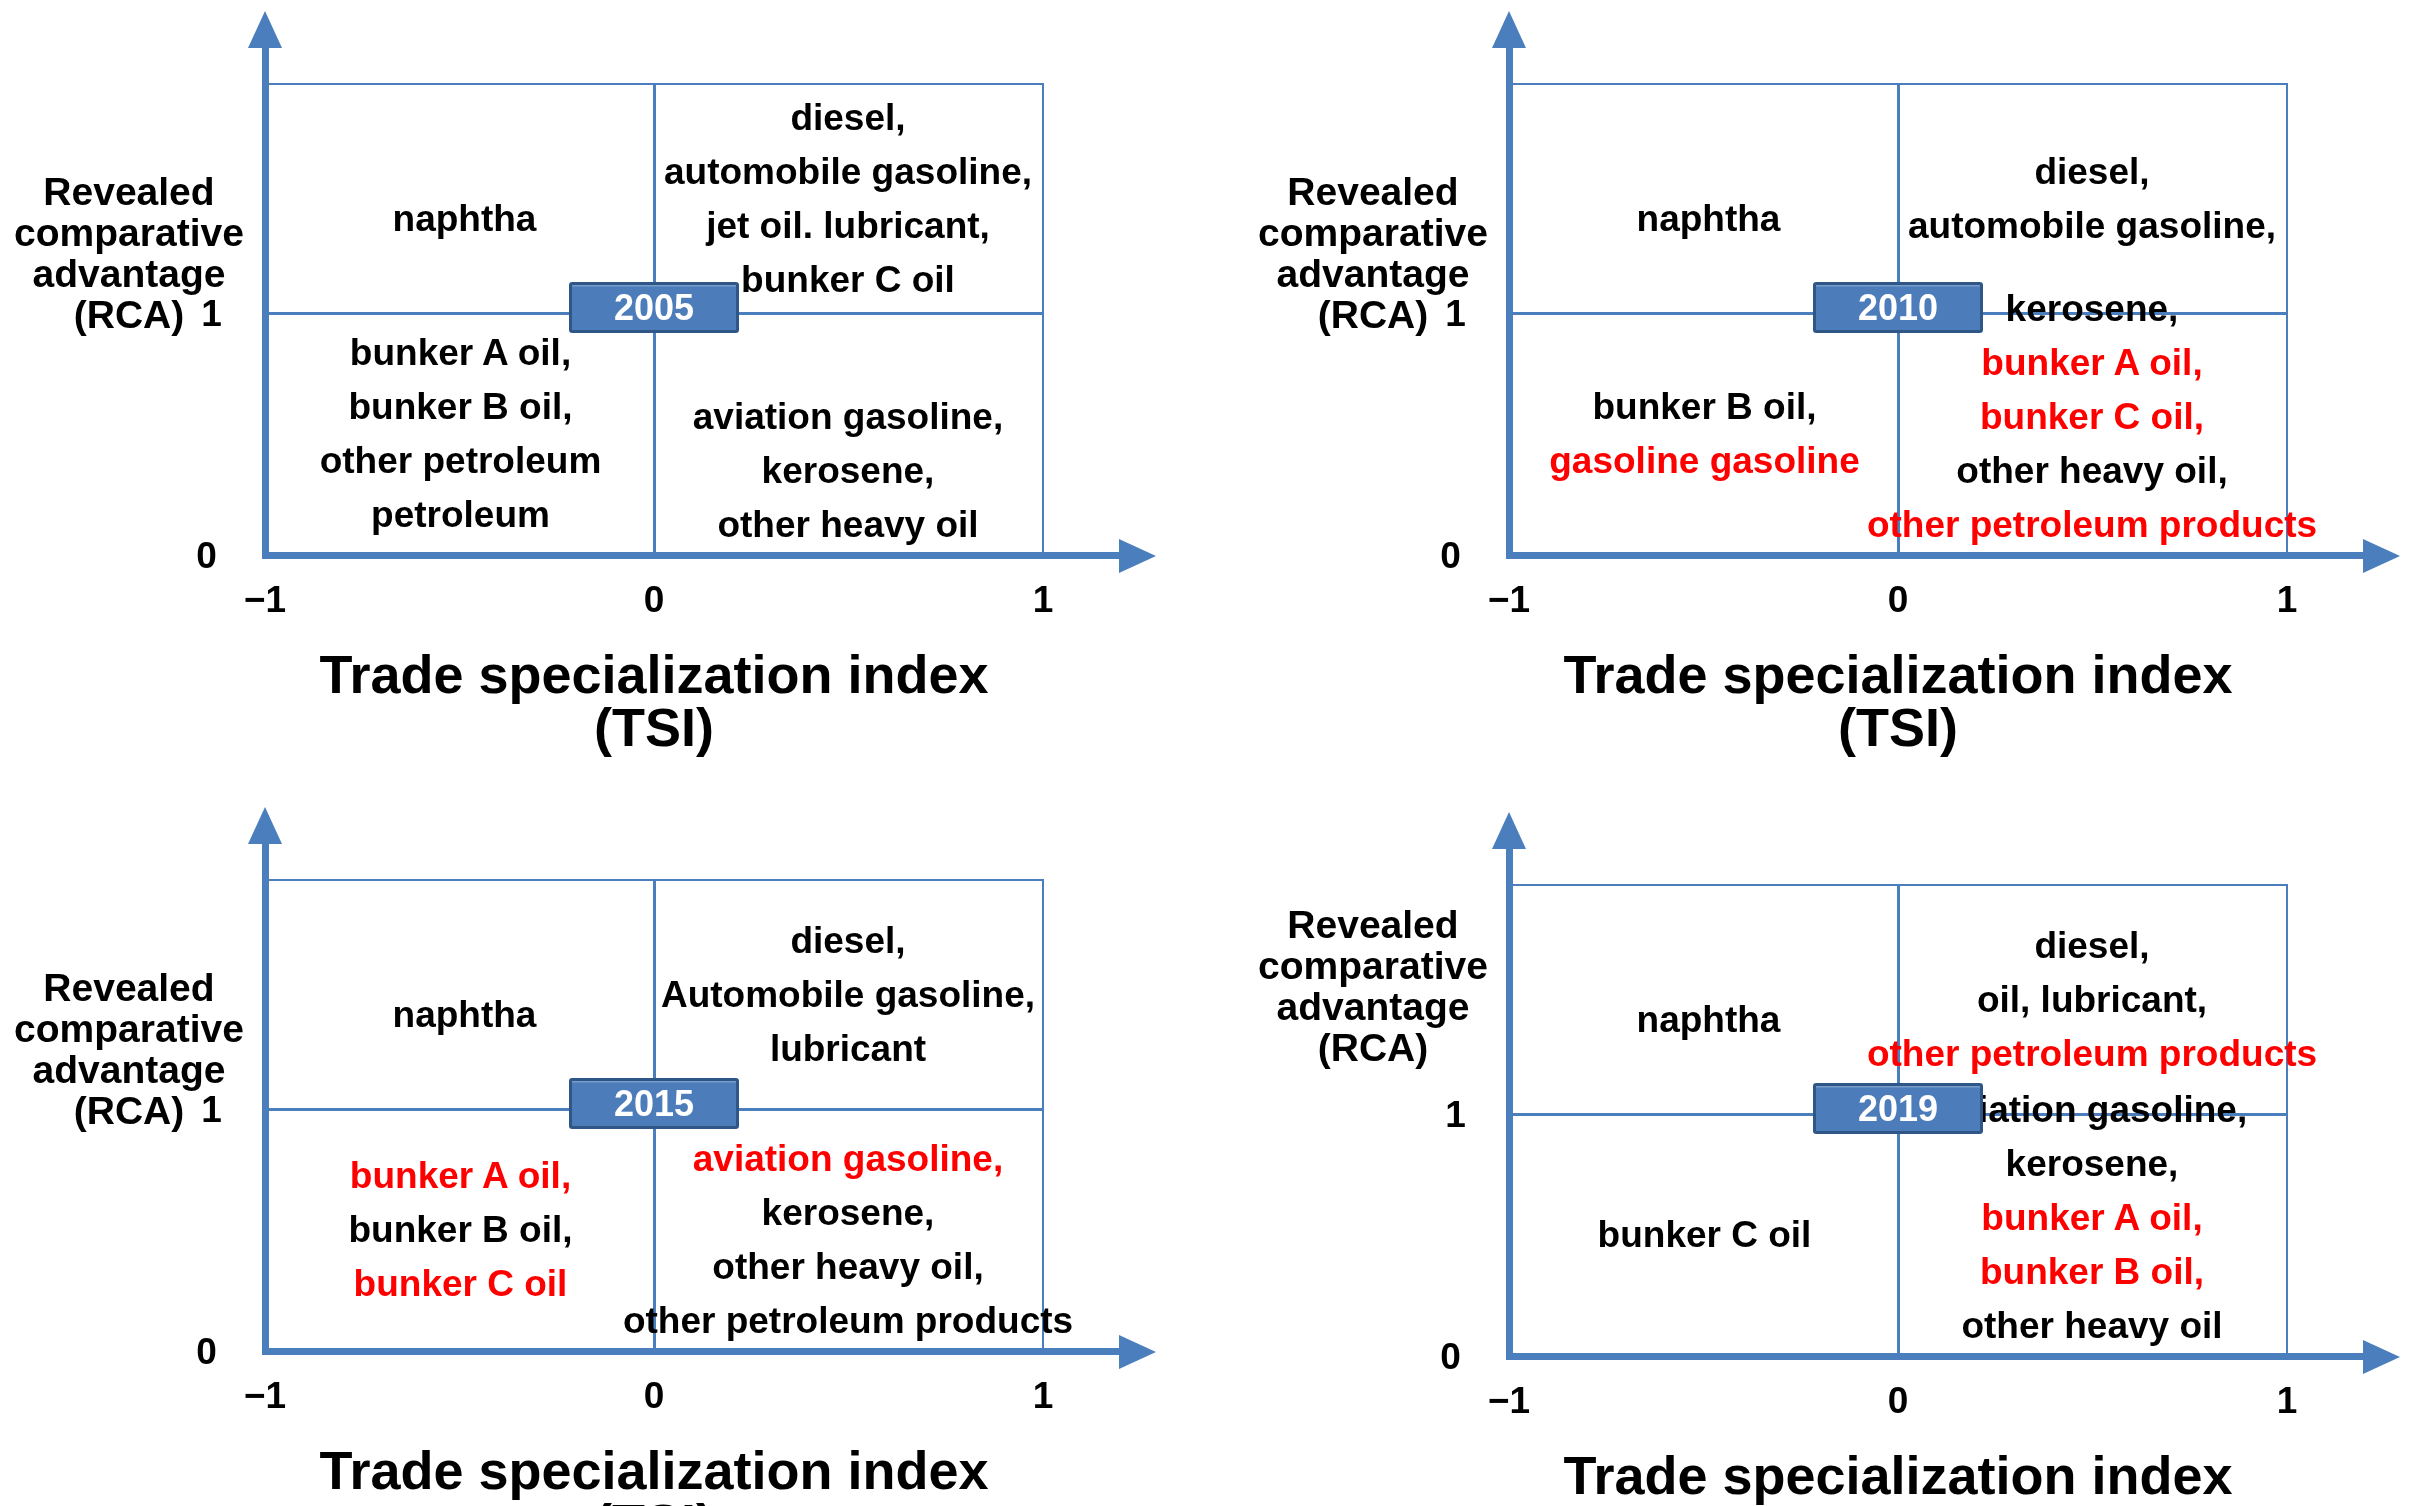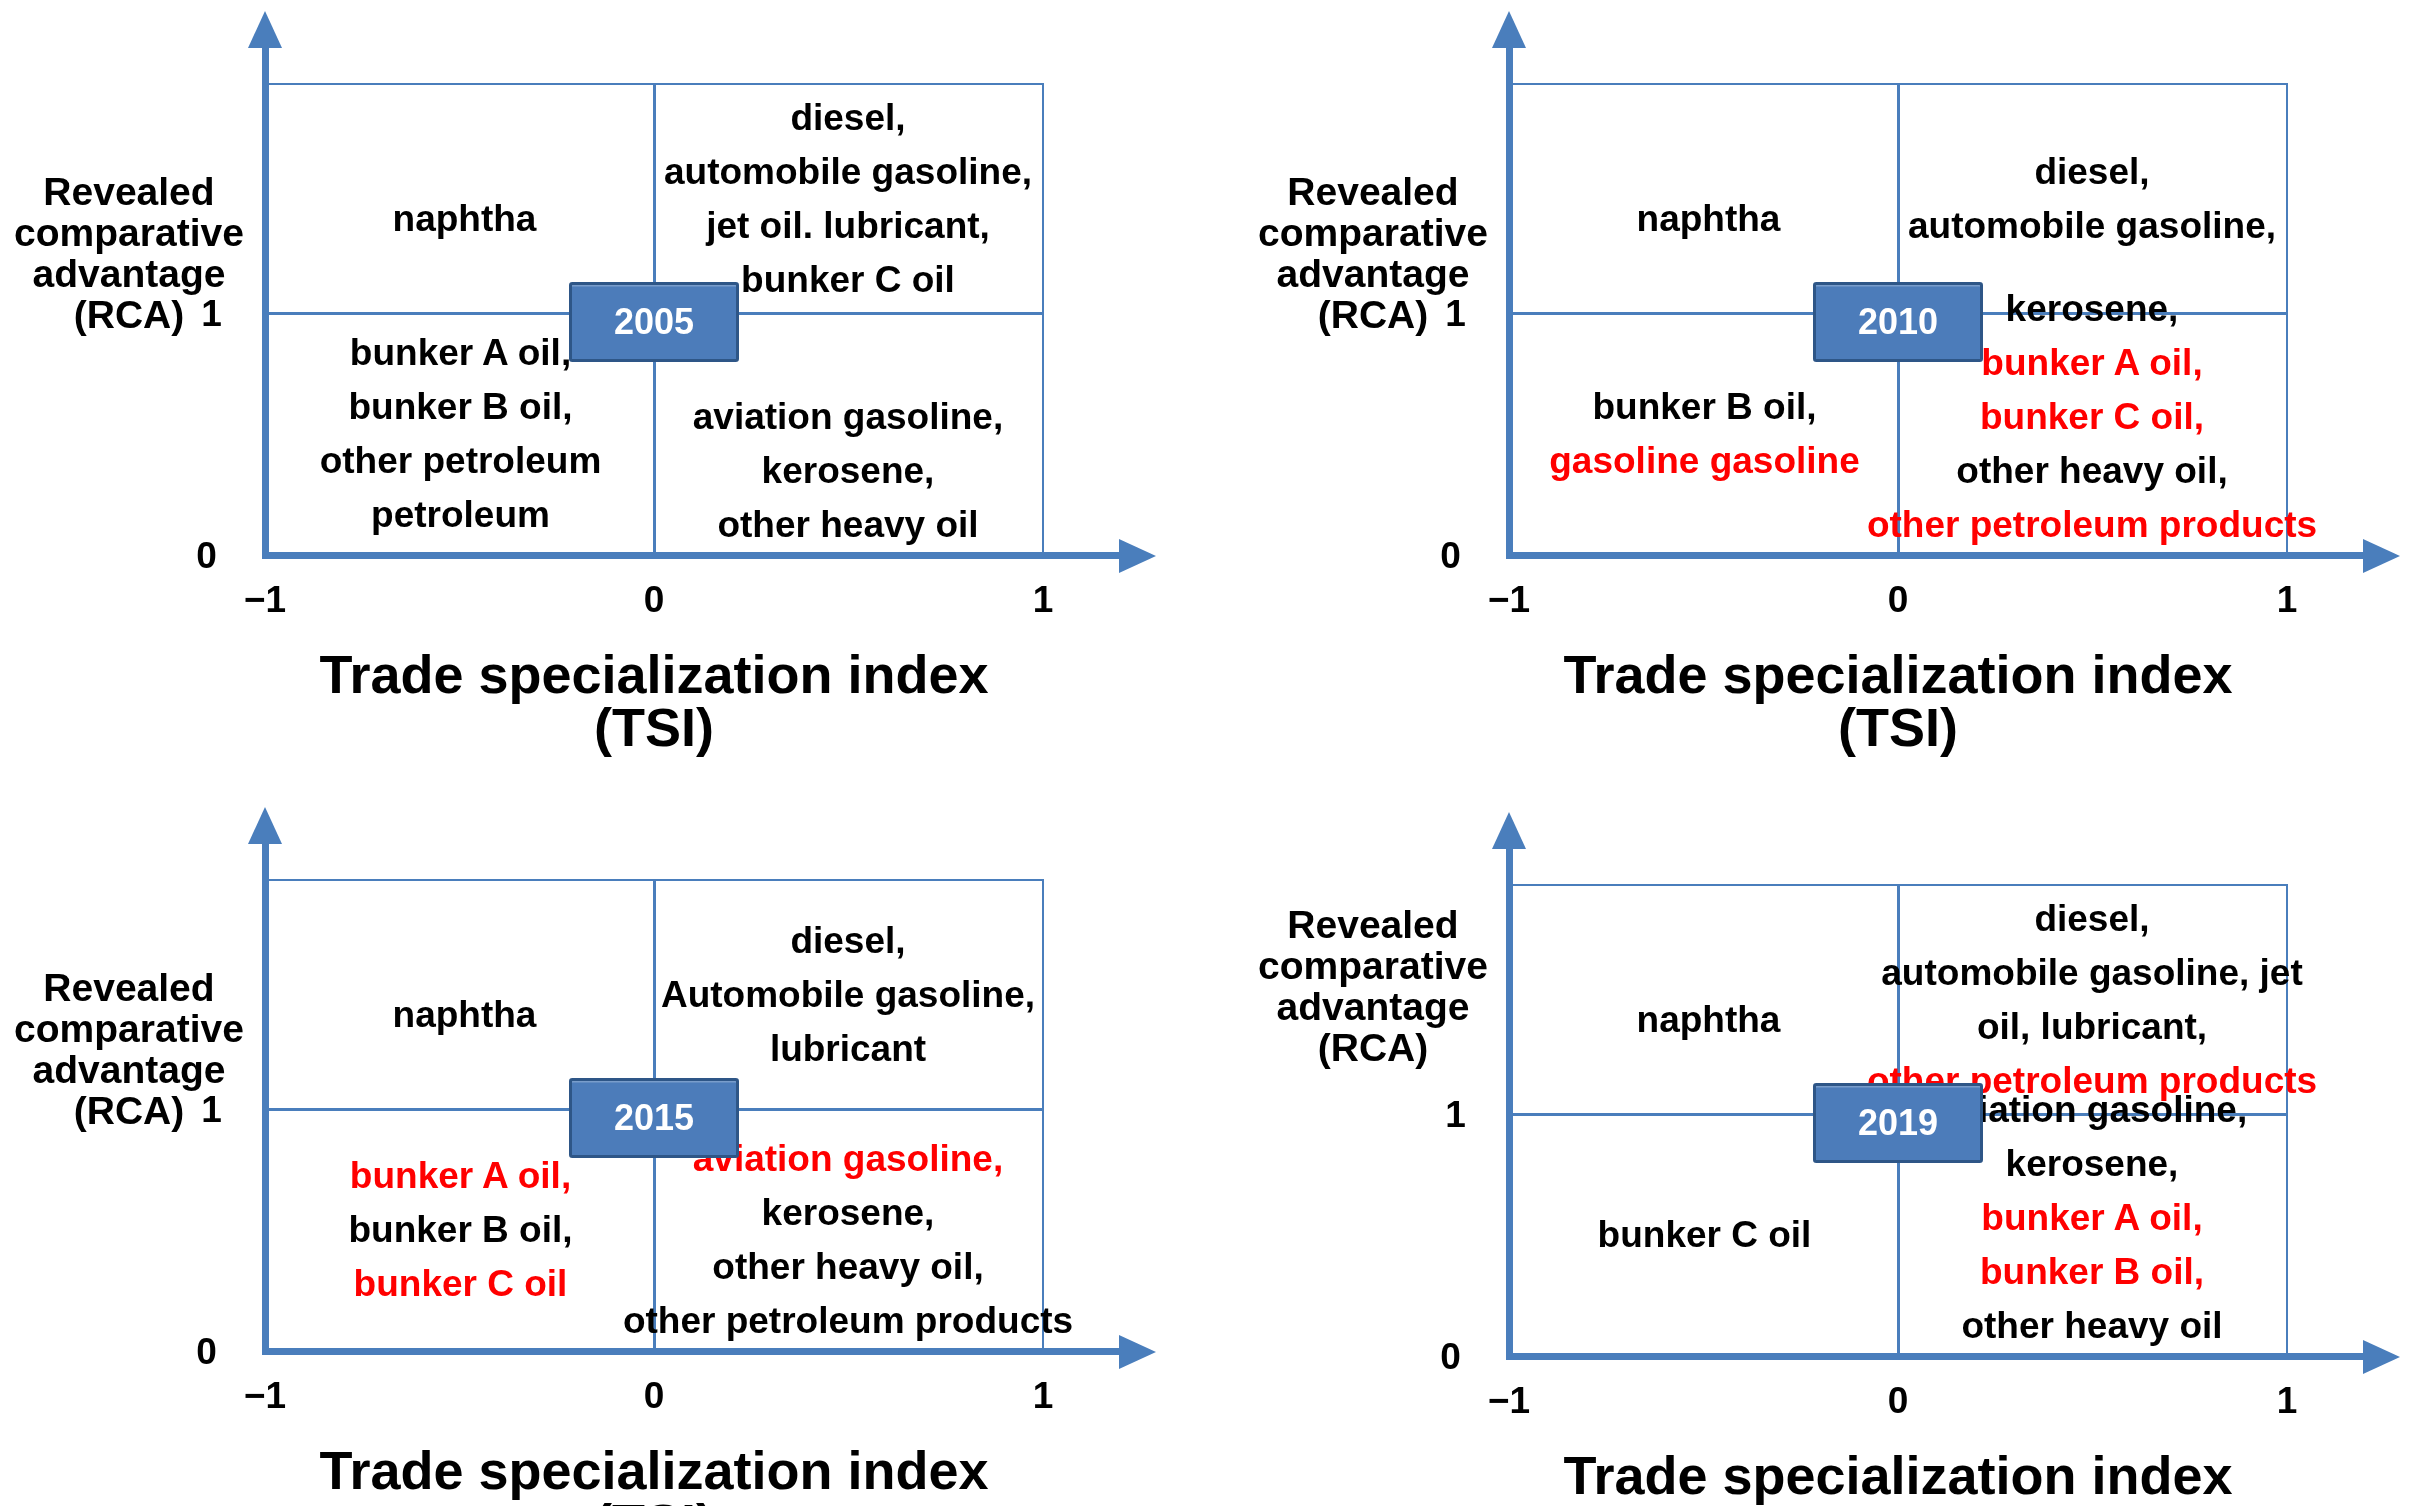--- a/index.html
+++ b/index.html
@@ -56,21 +56,21 @@
   }
   .q-ul { left: 272px;  top: 86px; width: 385px; height: 266px; }
   .q-ur { left: 655px; top: 86px; width: 386px; height: 226px; }
   .q-ll { left: 268px;  top: 315px; width: 385px; height: 237px; }
   .q-lr { left: 655px; top: 315px; width: 386px; height: 237px; justify-content: flex-end; }
   .product-line { white-space: nowrap; color: var(--ink); }
   .product-line.red { color: var(--red); }
 
   
   .badge {
-    left: 569px; top: 282px; width: 170px; height: 80px;
+    left: 569px; top: 282px; width: 170px; height: 51px;
     background: var(--badge-fill);
     border: 3.3px solid var(--badge-border);
     border-radius: 3.3px;
     display: flex; align-items: center; justify-content: center;
     color: var(--badge-text); font-size: 36px;
     box-shadow: inset 0 1.6px 0 rgba(255,255,255,0.25);
     z-index: 3;
   }
 
   
@@ -258,21 +258,20 @@
       <div class="y-axis-line"></div>
       <div class="y-axis-arrow"></div>
       <div class="x-axis-line"></div>
       <div class="x-axis-arrow"></div>
 
       <div class="quad q-ul">
           <div class="product-line">naphtha</div>
         </div>
       <div class="quad q-ur">
           <div class="product-line">diesel,</div>
-          <div class="product-line">automobile gasoline, jet</div>
           <div class="product-line">oil, lubricant,</div>
           <div class="product-line red">other petroleum products</div>
         </div>
       <div class="quad q-ll">
           <div class="product-line">bunker C oil</div>
         </div>
       <div class="quad q-lr">
           <div class="product-line">aviation gasoline,</div>
           <div class="product-line">kerosene,</div>
           <div class="product-line red">bunker A oil,</div>

